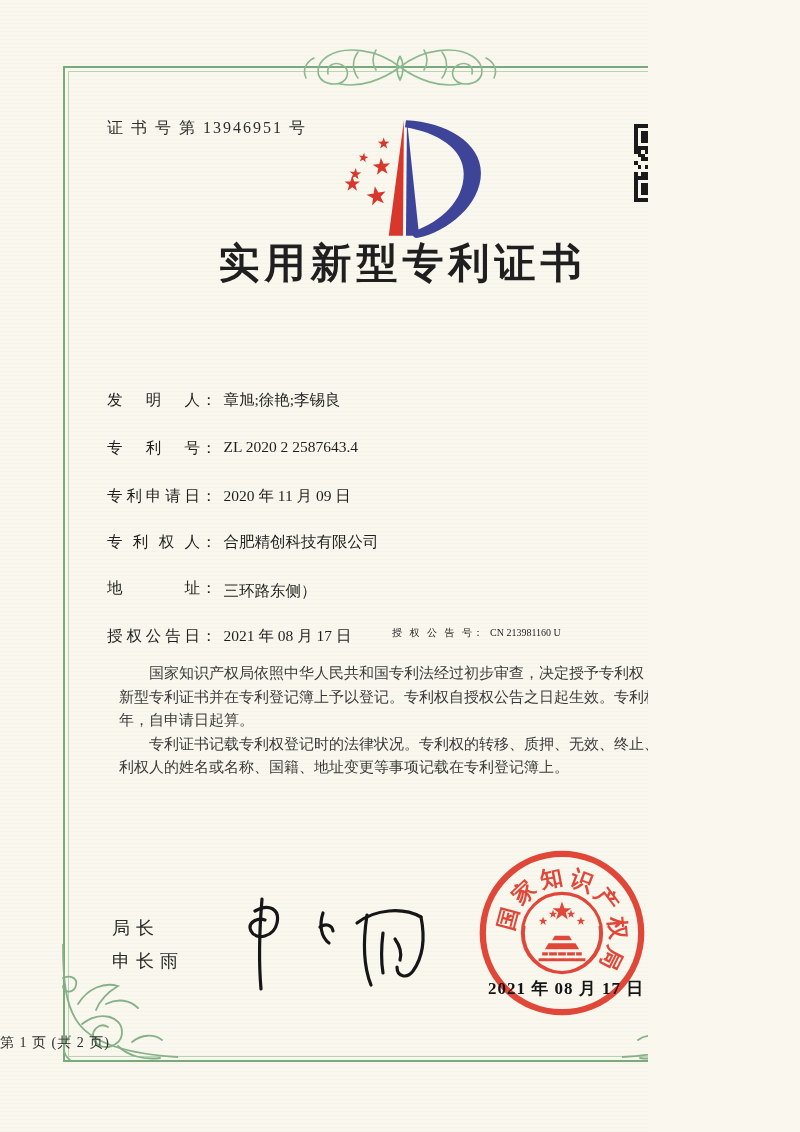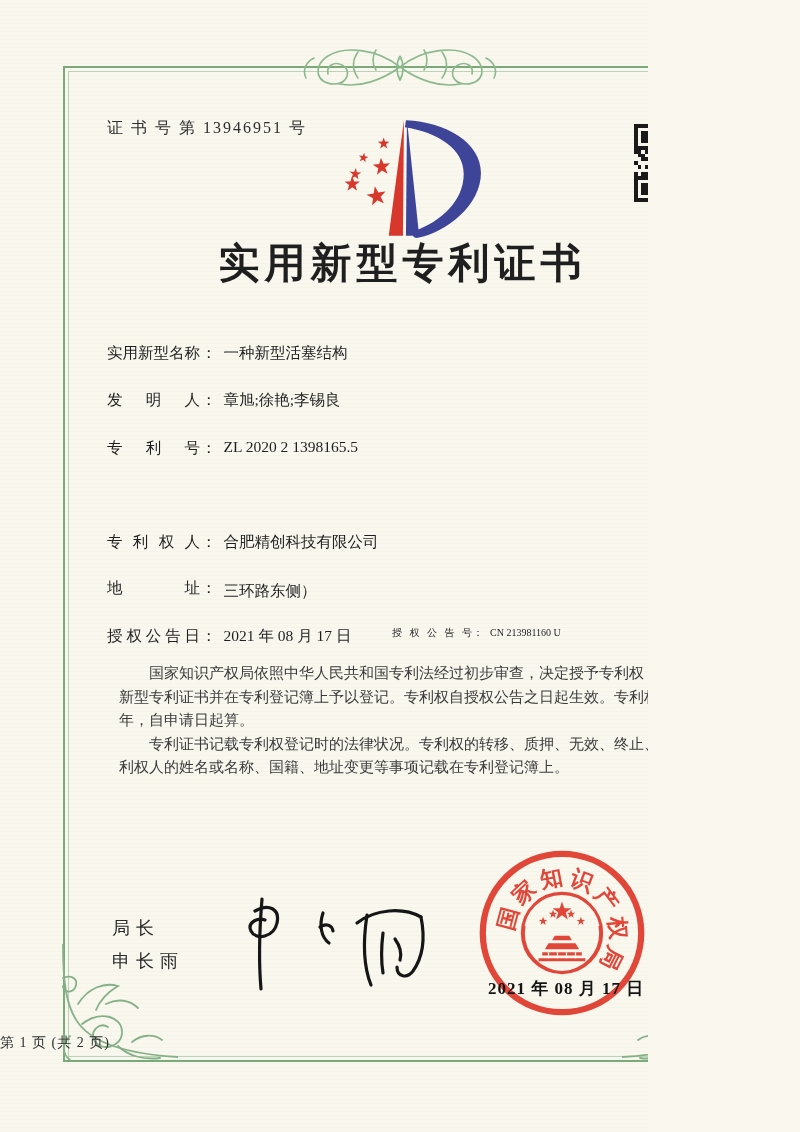--- a/index.html
+++ b/index.html
@@ -380,28 +380,28 @@
       <rect x="6" y="20" width="1" height="1" fill="#1a1a1a"></rect>
       <rect x="7" y="20" width="1" height="1" fill="#1a1a1a"></rect>
       <rect x="9" y="20" width="1" height="1" fill="#1a1a1a"></rect>
       <rect x="10" y="20" width="1" height="1" fill="#1a1a1a"></rect>
       <rect x="12" y="20" width="1" height="1" fill="#1a1a1a"></rect>
       <rect x="13" y="20" width="1" height="1" fill="#1a1a1a"></rect>
     </svg>
 
   <div class="title">实用新型专利证书</div>
 
-  <div class="row" style="top:343px">
-    <span class="lbl">实用新型名称</span><span class="colon">：</span><span class="val">一种新型活塞结构</span>
-  </div>
   <div class="row" style="top:390px">
     <span class="lbl">发明人</span><span class="colon">：</span><span class="val">章旭;徐艳;李锡良</span>
   </div>
   <div class="row" style="top:438px">
-    <span class="lbl">专利号</span><span class="colon">：</span><span class="val">ZL 2020 2 1398165.5</span>
+    <span class="lbl">专利号</span><span class="colon">：</span><span class="val">ZL 2020 2 2587643.4</span>
+  </div>
+  <div class="row" style="top:486px">
+    <span class="lbl">专利申请日</span><span class="colon">：</span><span class="val">2020 年 11 月 09 日</span>
   </div>
   <div class="row" style="top:532px">
     <span class="lbl">专利权人</span><span class="colon">：</span><span class="val">合肥精创科技有限公司</span>
   </div>
   <div class="row" style="top:578px">
     <span class="lbl">地址</span><span class="colon">：</span><span class="val"><span class="vline">三环路东侧）</span></span>
   </div>
   <div class="row" style="top:626px">
     <span class="lbl">授权公告日</span><span class="colon">：</span><span class="val">2021 年 08 月 17 日</span>
   </div>

